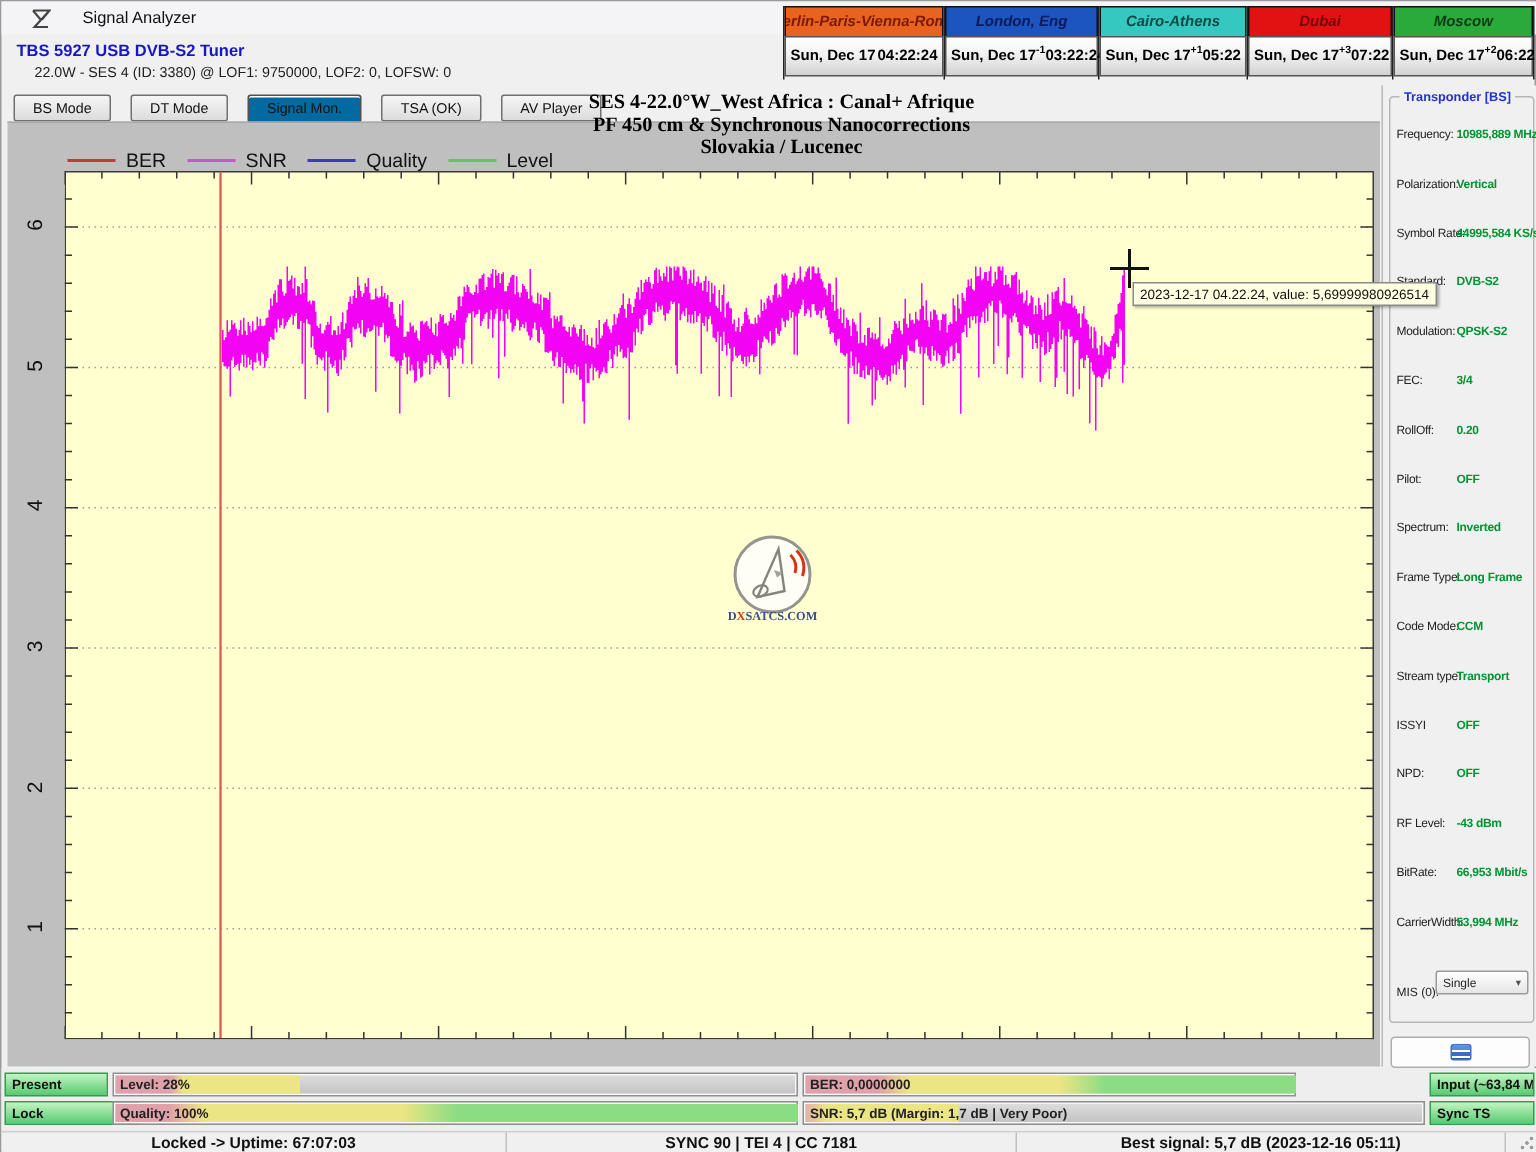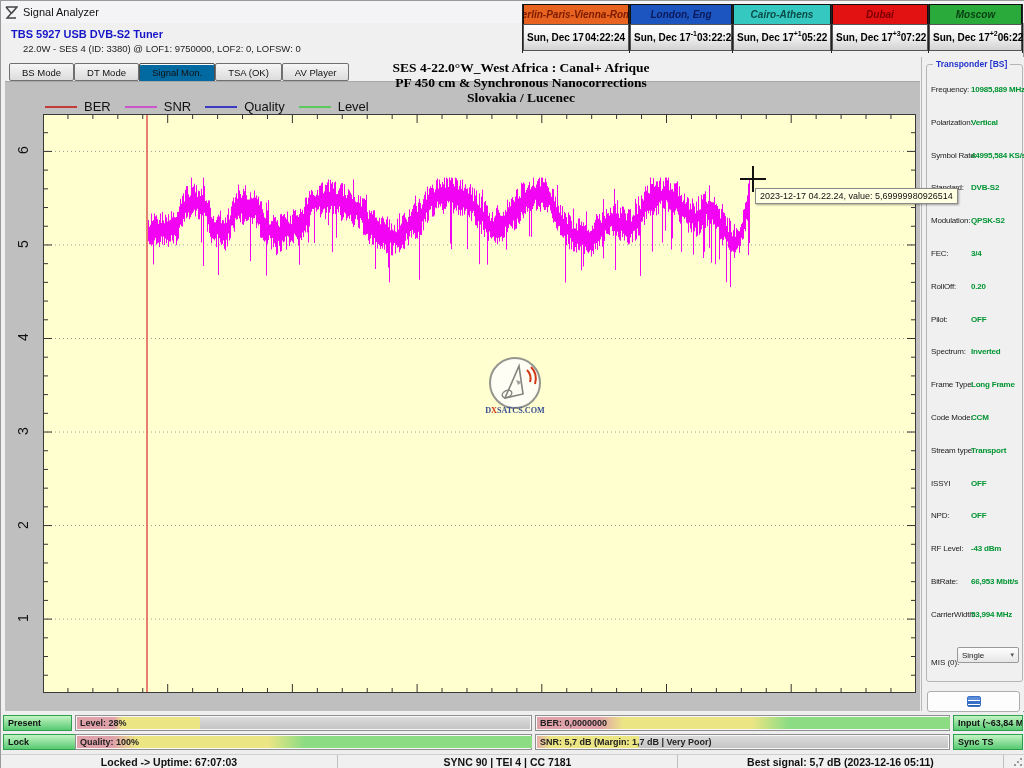--- a/index.html
+++ b/index.html
@@ -1,40 +1,40 @@
 <!DOCTYPE html>
 <html><head>
 <meta charset="utf-8">
 <style>
   * { margin:0; padding:0; box-sizing:border-box; }
   html,body { width:1024px; height:768px; overflow:hidden; }
   body { font-family:"Liberation Sans", sans-serif; background:#f0f0f0; }
   #window { position:relative; width:1024px; height:768px; background:#f0f0f0; border:1px solid #9a9a9a; }
 
   
-  .titlebar { position:absolute; left:0; top:0; width:1024px; height:22px; background:#f4f4f7; display:flex; align-items:center; padding-left:4px; gap:5px; }
+  .titlebar { position:absolute; left:0; top:0; width:1024px; height:22px; background:#f4f4f7; display:flex; align-items:center; padding-left:20px; gap:21px; }
   .titlebar span { font-size:11px; color:#111; }
 
   
   .clocks { position:absolute; left:521px; top:3px; width:501px; height:49px; display:flex; }
   .clock-col { display:flex; flex-direction:column; border-right:1px solid #222; }
   .clock-col:first-child { border-left:1px solid #222; }
   .clock-head { height:20px; border:1px solid #111; border-bottom:none; font-size:10px; font-weight:bold; font-style:italic; display:flex; align-items:center; justify-content:center; white-space:nowrap; overflow:hidden; }
   .clock-time { height:27px; border:1px solid #555; background:linear-gradient(#ffffff,#f2f2f2 45%,#d2d2d2); display:flex; align-items:center; padding:0 3px; font-size:10px; font-weight:bold; color:#000; white-space:nowrap; }
   .clock-date { flex:0 0 auto; }
   .clock-offset { flex:1; font-size:7px; font-weight:bold; text-align:center; transform:translateY(-4px); }
   .clock-hhmm { flex:0 0 auto; margin-left:auto; }
 
   
   .tuner { position:absolute; left:10px; top:27px; }
   .tuner-name { color:#1616c8; font-weight:bold; font-size:11px; }
   .tuner-info { color:#222; font-size:9.5px; margin-top:3px; margin-left:12px; }
 
   
-  .tabs { position:absolute; left:8px; top:62px; display:flex; gap:0; }
+  .tabs { position:absolute; left:8px; top:62px; display:flex; gap:13px; }
   .tab { height:18px; padding:0 12px; font-size:9.5px; color:#111; background:linear-gradient(#f6f6f6,#dcdcdc); border:1px solid #707070; border-radius:2px; display:flex; align-items:center; cursor:pointer; }
   .tab.active { background:#0369a1; border-color:#505050; box-shadow:0 1px 0 #fff inset; height:19px; }
 
   
   .chart-region { position:absolute; left:4px; top:80px; width:915px; height:630px; background:#bfbfbf; border-top:1px solid #a8a8a8; }
   .chart-title { position:absolute; left:290px; top:59px; width:460px; text-align:center; font-family:"Liberation Serif", serif; font-weight:bold; font-size:13.5px; color:#000; line-height:15px; z-index:3; }
   .legend { position:absolute; left:44px; top:86px; display:flex; align-items:center; gap:14px; z-index:3; }
   .legend-item { display:flex; align-items:center; gap:7px;margin-top:12px; }
   .legend-line { width:32px; height:2px; }
   .legend-label { font-size:13px; color:#111; }
@@ -437,21 +437,21 @@
     <div class="green-box" style="left:2px; top:22px; width:89px;">Lock</div>
 
     <div class="hbar" style="left:74px; top:3px; width:457px;">
       <div class="hbar-fill" id="level-fill" style="background: linear-gradient(to right, rgb(224, 162, 170) 0%, rgb(224, 162, 170) 30%, rgb(236, 229, 132) 37%, rgb(236, 229, 132) 100%); width: 27%;"></div>
       <span class="hbar-label">Level: 28%</span>
     </div>
     <div class="hbar" style="left:74px; top:22px; width:457px;">
       <div class="hbar-fill" id="quality-fill" style="background: linear-gradient(to right, rgb(224, 162, 170) 0%, rgb(224, 162, 170) 8%, rgb(236, 229, 132) 13%, rgb(236, 229, 132) 42%, rgb(140, 220, 132) 50%, rgb(140, 220, 132) 100%); width: 100%;"></div>
       <span class="hbar-label">Quality: 100%</span>
     </div>
-    <div class="hbar" style="left:534px; top:3px; width:415px;">
+    <div class="hbar" style="left:534px; top:3px; width:329px;">
       <div class="hbar-fill" id="ber-fill" style="background: linear-gradient(to right, rgb(224, 162, 170) 0%, rgb(224, 162, 170) 15%, rgb(236, 229, 132) 21%, rgb(236, 229, 132) 52%, rgb(140, 220, 132) 61%, rgb(140, 220, 132) 100%); width: 100%;"></div>
       <span class="hbar-label">BER: 0,0000000</span>
     </div>
     <div class="hbar" style="left:534px; top:22px; width:415px;">
       <div class="hbar-fill" id="snr-fill" style="background: linear-gradient(to right, rgb(228, 176, 168) 0%, rgb(236, 229, 132) 14%, rgb(236, 229, 132) 100%); width: 24.7%;"></div>
       <span class="hbar-label">SNR: 5,7 dB (Margin: 1,7 dB | Very Poor)</span>
     </div>
 
     <div class="green-box" style="left:952px; top:3px; width:70px;">Input (~63,84 Mbps)</div>
     <div class="green-box" style="left:952px; top:22px; width:70px;">Sync TS</div>

